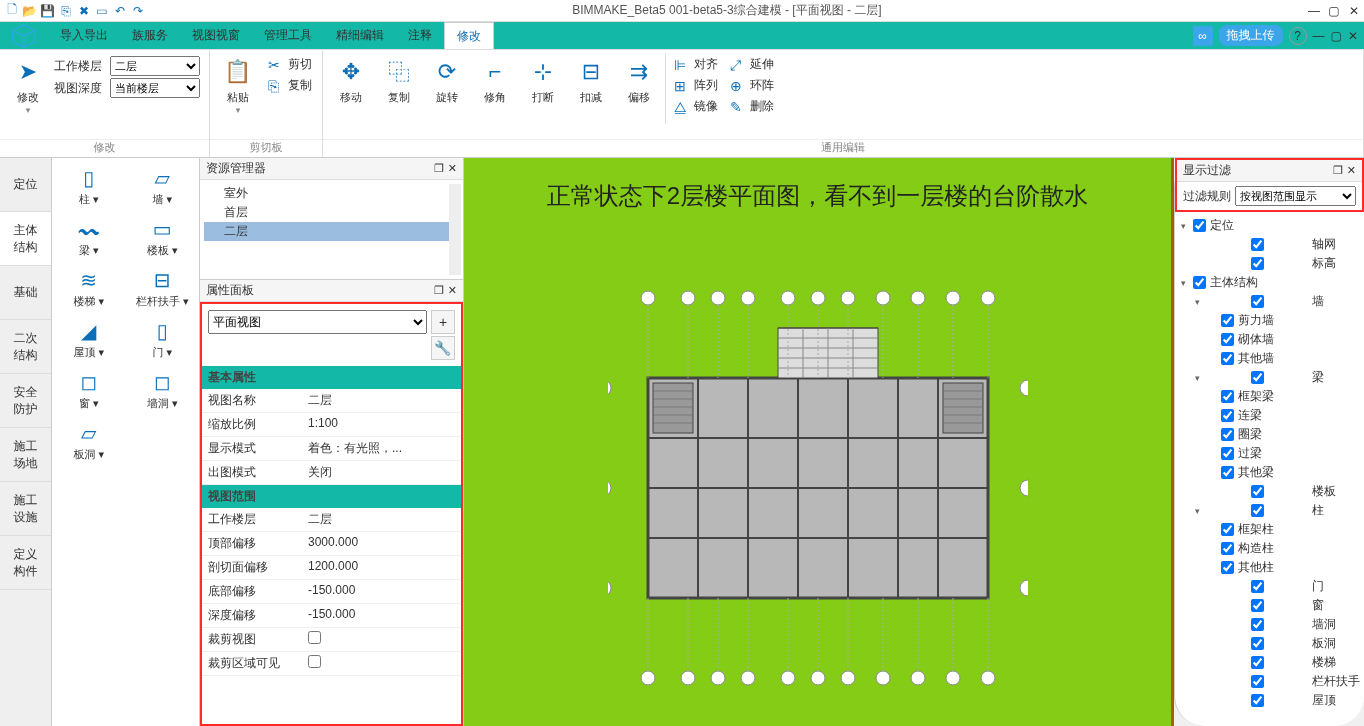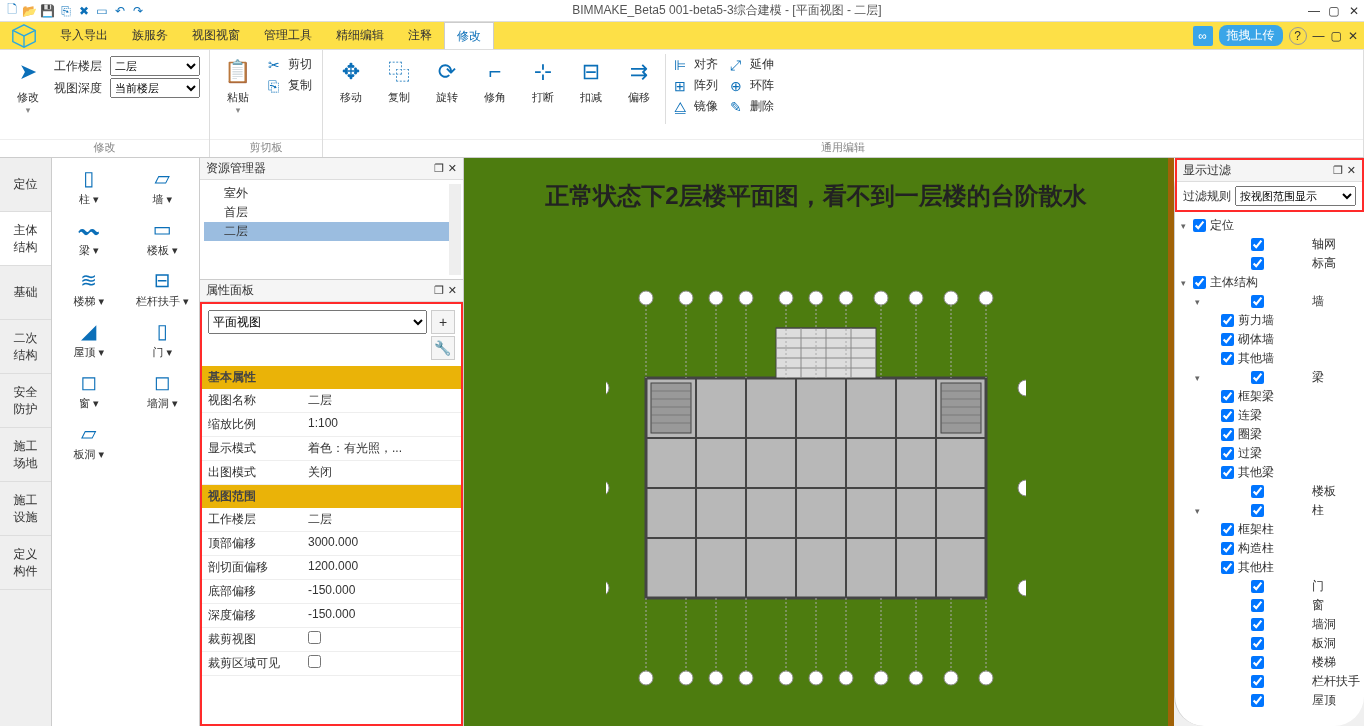--- a/index.html
+++ b/index.html
@@ -3,21 +3,21 @@
 <meta charset="utf-8">
 <style>
 * { box-sizing: border-box; margin: 0; padding: 0; font-family: "Microsoft YaHei", sans-serif; }
 body { width: 1364px; height: 726px; background: #f0f0f0; overflow: hidden; font-size: 12px; color: #333; }
 .titlebar { height: 22px; background: #fff; display: flex; align-items: center; padding: 0 4px; border-bottom: 1px solid #ddd; }
 .titlebar .qat { display: flex; gap: 2px; }
 .titlebar .qat span { width: 16px; height: 16px; display: flex; align-items: center; justify-content: center; color: #0b6fb8; font-size: 12px; cursor: pointer; }
 .titlebar .title { flex: 1; text-align: center; color: #555; }
 .titlebar .winctl { display: flex; gap: 8px; }
 .titlebar .winctl span { width: 12px; text-align: center; cursor: pointer; }
-.menubar { height: 28px; background: #fde047; display: flex; align-items: center; border-bottom: 1px solid #ddd; position: relative; }
+.menubar { height: 28px; background: #14b8a6; display: flex; align-items: center; border-bottom: 1px solid #ddd; position: relative; }
 .logo { width: 48px; height: 28px; display: flex; align-items: center; justify-content: center; }
 .logo svg { width: 28px; height: 28px; }
 .menubar .tabs { display: flex; height: 100%; }
 .menubar .tabs span { padding: 0 12px; display: flex; align-items: center; cursor: pointer; color: #333; }
 .menubar .tabs span.active { background: #fff; border: 1px solid #ccc; border-bottom: none; color: #0b6fb8; }
 .menubar .right { position: absolute; right: 6px; display: flex; align-items: center; gap: 6px; }
 .upload-btn { background: #3aa5e8; color: #fff; padding: 2px 8px; border-radius: 8px; cursor: pointer; display: flex; align-items: center; gap: 4px; }
 .cloud-icon { width: 20px; height: 20px; background: #3aa5e8; color: #fff; border-radius: 2px; display: flex; align-items: center; justify-content: center; }
 .help-icon { width: 18px; height: 18px; border: 1px solid #999; border-radius: 50%; display: flex; align-items: center; justify-content: center; cursor: pointer; }
 .ribbon { height: 108px; background: #fff; border-bottom: 1px solid #ccc; display: flex; }
@@ -50,28 +50,28 @@
 .tree { padding: 4px; height: 100px; overflow: auto; border-bottom: 1px solid #ccc; position: relative; }
 .tree .node { padding: 1px 0 1px 20px; cursor: pointer; }
 .tree .node.root { padding-left: 4px; }
 .tree .node.sel { background: #9bbde0; }
 .tree .scroll { position: absolute; right: 2px; top: 4px; width: 12px; bottom: 4px; background: #eee; }
 .prop-panel { flex: 1; border: 2px solid #ff2a2a; display: flex; flex-direction: column; }
 .prop-select-row { display: flex; padding: 6px; gap: 4px; }
 .prop-select-row select { flex: 1; height: 24px; font-size: 12px; }
 .prop-select-row .pbtn { width: 24px; height: 24px; border: 1px solid #ccc; background: #f5f5f5; display: flex; align-items: center; justify-content: center; cursor: pointer; font-size: 14px; }
 .prop-table { flex: 1; overflow: auto; }
-.prop-table .sect { background: #eab308; padding: 3px 6px; font-weight: bold; color: #444; }
+.prop-table .sect { background: #14b8a6; padding: 3px 6px; font-weight: bold; color: #444; }
 .prop-table .row { display: flex; border-bottom: 1px solid #eee; }
 .prop-table .row .k { width: 100px; padding: 3px 6px; }
 .prop-table .row .v { flex: 1; padding: 3px 6px; }
 .prop-table .row .v input[type=checkbox] { margin: 0; }
 .apply-row { padding: 6px; display: flex; justify-content: flex-end; }
 .apply-row button { width: 80px; height: 22px; cursor: pointer; }
-.viewport { flex: 1; background: #4d7c0f; position: relative; border-right: 6px solid #a16207; overflow: hidden; font-weight: bold; }
+.viewport { flex: 1; background: #84cc16; position: relative; border-right: 3px solid #a16207; overflow: hidden; }
 .viewport .annotation { position: absolute; top: 22px; left: 0; right: 0; text-align: center; font-size: 24px; color: #222; }
 .floorplan { position: absolute; top: 120px; left: 50%; transform: translateX(-50%); }
 .right-panel { width: 190px; background: #fff; border-left: 1px solid #ccc; display: flex; flex-direction: column; border-radius: 30px; }
 .right-panel .head-box { border: 2px solid #ff2a2a; }
 .right-panel .filter-row { display: flex; align-items: center; padding: 4px 6px; gap: 4px; }
 .right-panel .filter-row label { }
 .right-panel .filter-row select { flex: 1; height: 20px; font-size: 11px; }
 .rtree { flex: 1; overflow: auto; padding: 4px 2px; }
 .rtree .n { display: flex; align-items: center; padding: 1px 0; cursor: pointer; }
 .rtree .n .arr { width: 12px; font-size: 9px; color: #666; }

